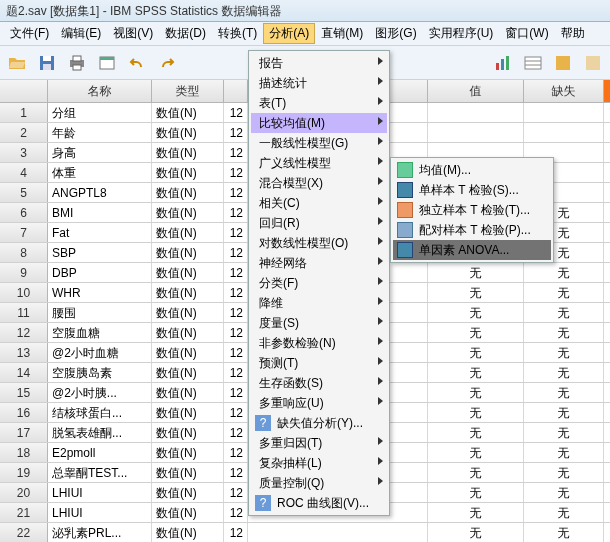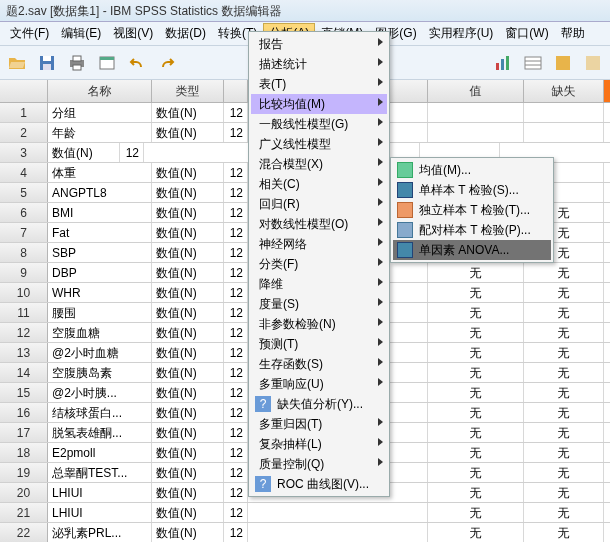--- a/index.html
+++ b/index.html
@@ -16,21 +16,21 @@
 .hdr-cell{border-right:1px solid #b5b5b5;height:22px;line-height:22px;text-align:center;color:#333;background:linear-gradient(#f4f4f4,#e2e2e2);}
 .row{display:flex;border-bottom:1px solid #d0d0d0;height:20px;}
 .rownum{width:48px;text-align:center;background:linear-gradient(#f4f4f4,#e2e2e2);border-right:1px solid #b5b5b5;line-height:20px;color:#333;}
 .cell{border-right:1px solid #d8d8d8;line-height:20px;padding:0 4px;white-space:nowrap;overflow:hidden;}
 .c-name{width:104px;}
 .c-type{width:72px;}
 .c-w{width:24px;text-align:right;padding-right:4px;}
 .c-lbl{width:180px;}
 .c-val{width:96px;text-align:center;}
 .c-miss{width:80px;text-align:center;}
-.dropdown{position:absolute;top:31px;left:248px;width:142px;background:#f4f4f4;border:1px solid #9aa;box-shadow:2px 2px 4px rgba(0,0,0,.25);padding:2px;}
+.dropdown{position:absolute;top:50px;left:248px;width:142px;background:#f4f4f4;border:1px solid #9aa;box-shadow:2px 2px 4px rgba(0,0,0,.25);padding:2px;}
 .dd-item{height:20px;line-height:20px;padding:0 16px 0 8px;position:relative;cursor:default;}
 .dd-item .arrow{position:absolute;right:4px;top:4px;border-left:5px solid #333;border-top:4px solid transparent;border-bottom:4px solid transparent;}
 .dd-item.hl{background:#c4b5fd;}
 .dd-item.icon-item{padding-left:26px;}
 .dd-icon{position:absolute;left:4px;top:2px;width:16px;height:16px;}
 .submenu{position:absolute;top:157px;left:390px;width:164px;background:#f4f4f4;border:1px solid #9aa;box-shadow:2px 2px 4px rgba(0,0,0,.25);padding:2px;}
 .sm-item{height:20px;line-height:20px;padding:0 6px 0 26px;position:relative;cursor:default;}
 .sm-item.hl{background:#737373;}
 .sm-ico{position:absolute;left:4px;top:2px;width:16px;height:16px;border:1px solid #3a6;background:#6c9;}
 .sm-ico.b{background:#48a;border-color:#247;}
@@ -146,20 +146,21 @@
         <div class="rownum">2</div>
         <div class="cell c-name">年龄</div>
         <div class="cell c-type">数值(N)</div>
         <div class="cell c-w">12</div>
         <div class="cell c-lbl"></div>
         <div class="cell c-val"></div>
         <div class="cell c-miss"></div>
       </div>
       <div class="row">
         <div class="rownum">3</div>
+        <div class="cell c-name">身高</div>
         <div class="cell c-type">数值(N)</div>
         <div class="cell c-w">12</div>
         <div class="cell c-lbl"></div>
         <div class="cell c-val"></div>
         <div class="cell c-miss"></div>
       </div>
       <div class="row">
         <div class="rownum">4</div>
         <div class="cell c-name">体重</div>
         <div class="cell c-type">数值(N)</div>

